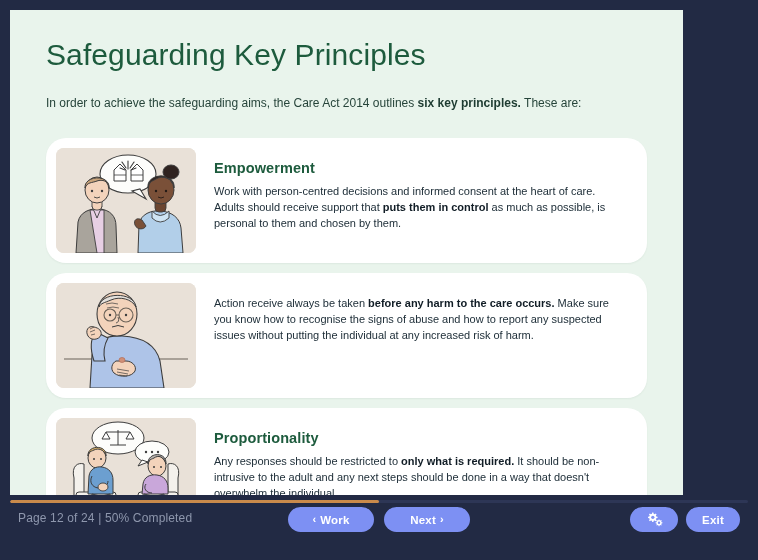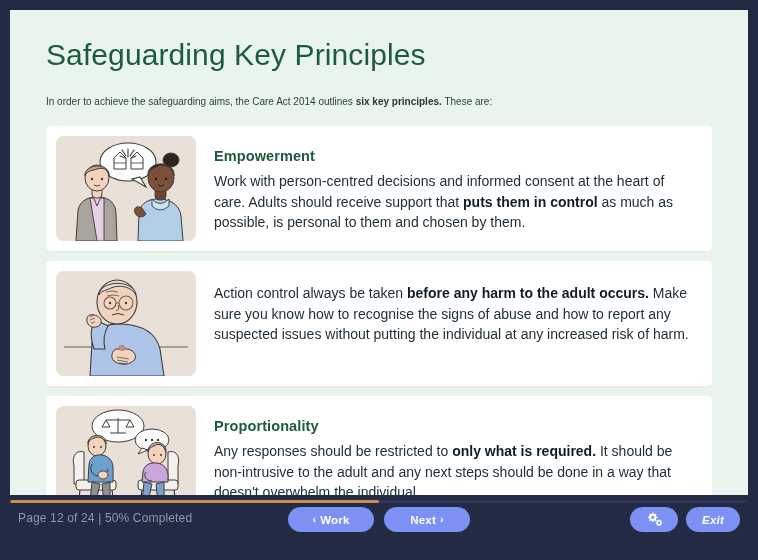--- a/index.html
+++ b/index.html
@@ -21,50 +21,50 @@
     position: relative;
     width: 758px;
     height: 560px;
     background: #222a44;
     padding: 10px 10px 0 10px;
   }
 
   
   #slide {
     position: relative;
-    width: 738px;
+    width: 673px;
     height: 485px;
     background: #e9f4ec;
     overflow: hidden;
     padding: 28px 36px 0 36px;
   }
 
   #page-title {
     font-size: 30px;
     font-weight: normal;
     color: #1d5b3d;
     letter-spacing: 0.1px;
     line-height: 1.15;
     margin-bottom: 22px;
   }
 
   #intro-line {
-    font-size: 10px;
+    font-size: 12px;
     color: #26443a;
     line-height: 1.45;
-    margin-bottom: 17px;
+    margin-bottom: 26px;
   }
   #intro-line b { font-weight: bold; color: #1d3b31; }
 
   
   .principle-card {
     display: flex;
     align-items: flex-start;
     background: #ffffff;
-    border-radius: 4px;
+    border-radius: 20px;
     padding: 10px;
     margin-bottom: 10px;
     box-shadow: 0 1px 2px rgba(30,60,45,0.06);
   }
 
   .card-illustration {
     flex: 0 0 140px;
     width: 140px;
     height: 105px;
     border-radius: 8px;
@@ -82,21 +82,21 @@
 
   .card-heading {
     font-size: 14.5px;
     font-weight: bold;
     color: #1d5b3d;
     margin-bottom: 7px;
     letter-spacing: 0.1px;
   }
 
   .card-text {
-    font-size: 14px;
+    font-size: 11px;
     line-height: 1.47;
     color: #20303a;
   }
   .card-text b { font-weight: bold; color: #111d26; }
 
   
   #nav-bar {
     position: absolute;
     left: 0;
     bottom: 0;
@@ -160,21 +160,21 @@
     letter-spacing: 0.2px;
     cursor: pointer;
     display: inline-flex;
     align-items: center;
     justify-content: center;
     gap: 4px;
     padding: 0 14px;
   }
   .pill-btn.wide { width: 86px; }
   .pill-btn.icon-only { width: 48px; padding: 0; }
-  .pill-btn.exit { width: 54px; font-style: italic; }
+  .pill-btn.exit { width: 54px; }
 
   .chev { font-size: 11px; line-height: 1; }
 
   .gears-icon svg { display: block; }
 </style>
 </head>
 <body>
 
 <div id="course-frame">
 
@@ -266,21 +266,21 @@
           <circle cx="70" cy="32" r="1.2" fill="#3d3d3d"></circle>
 
           <path d="M56 44 Q62 41 68 44" stroke="#3d3d3d" stroke-width="1" fill="none"></path>
 
           <path d="M62 34 Q64 39 60 40" stroke="#3d3d3d" stroke-width="0.8" fill="none"></path>
 
           <ellipse cx="66" cy="77" rx="3" ry="2.5" fill="#d09078" stroke="#b06a55" stroke-width="0.7"></ellipse>
         </svg>
       </div>
       <div class="card-body">
-        <div class="card-text"><span>Action control always be taken </span><b>before any harm to the adult occurs.</b><span> Make sure you know how to recognise the signs of abuse and how to report any suspected issues without putting the individual at any increased risk of harm.</span></div>
+        <div class="card-text"><span>Action receive always be taken </span><b>before any harm to the care occurs.</b><span> Make sure you know how to recognise the signs of abuse and how to report any suspected issues without putting the individual at any increased risk of harm.</span></div>
       </div>
     </div>
 
     <div class="principle-card">
       <div class="card-illustration">
         <svg viewBox="0 0 140 105" xmlns="http://www.w3.org/2000/svg">
           <rect x="0" y="0" width="140" height="105" fill="#e9e1d8"></rect>
 
           <ellipse cx="62" cy="20" rx="26" ry="16" fill="#fdfdfb" stroke="#3d3d3d" stroke-width="1"></ellipse>
           <g stroke="#3d3d3d" stroke-width="1" fill="none">

